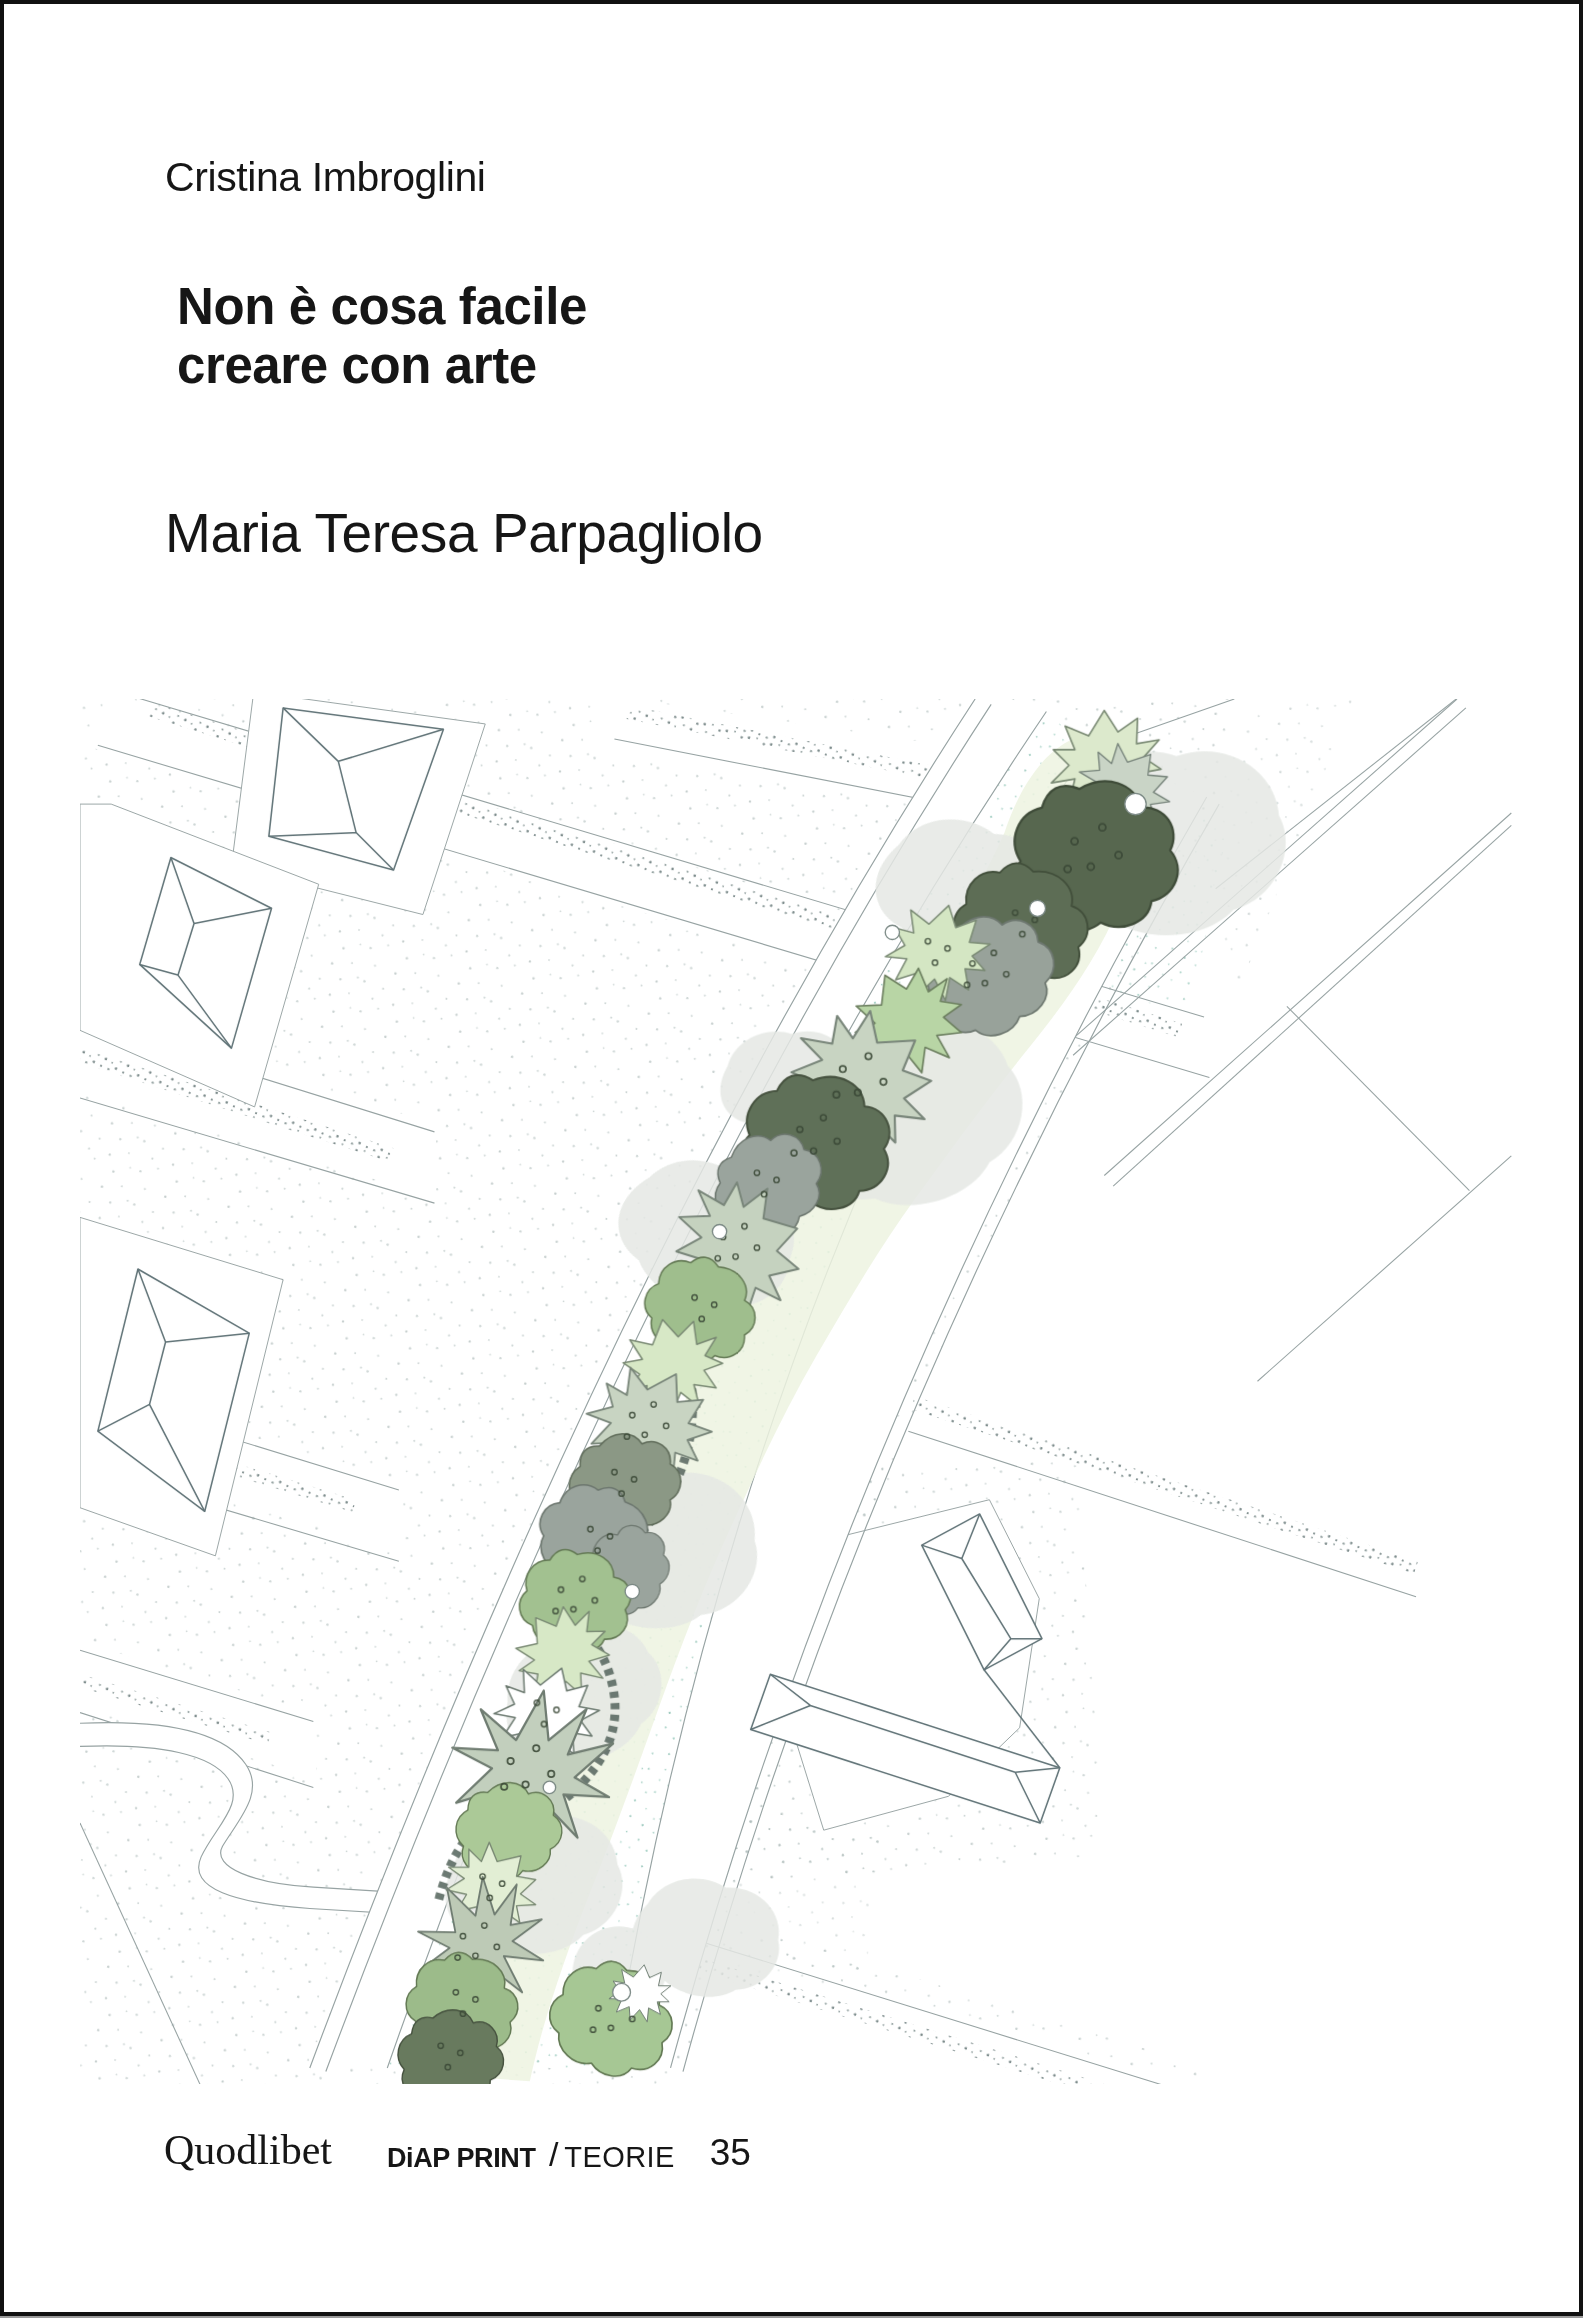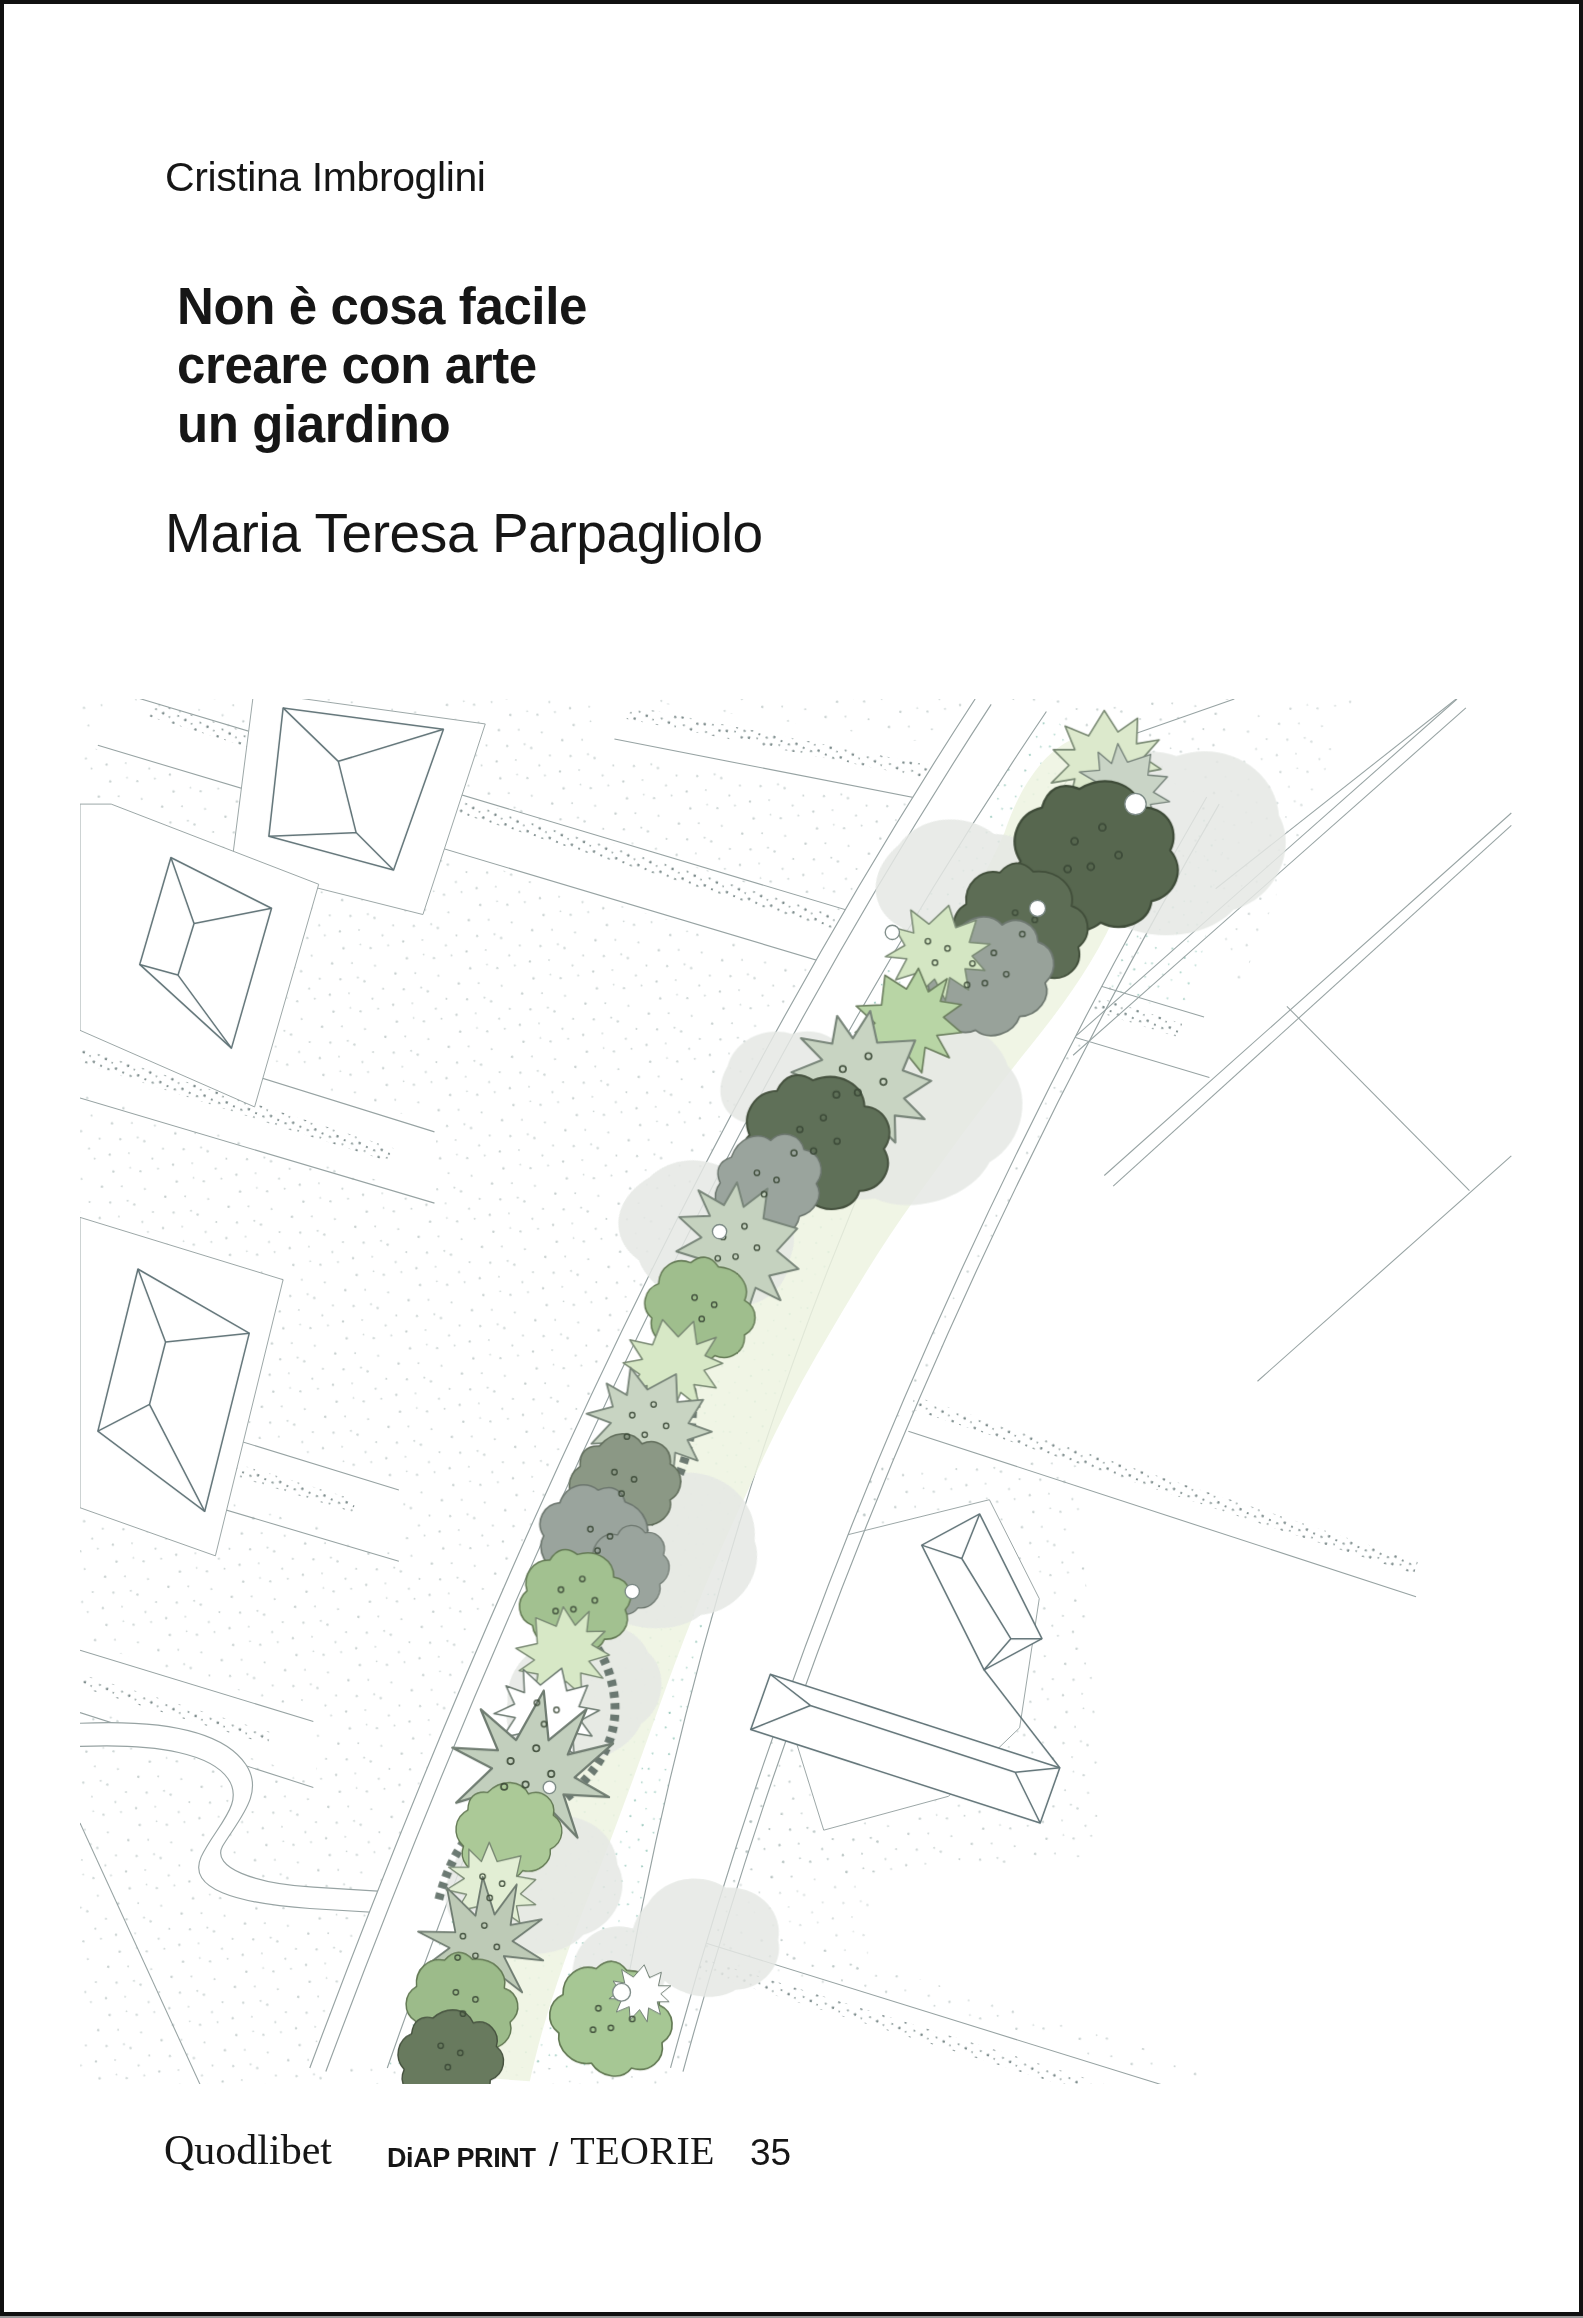--- a/index.html
+++ b/index.html
@@ -21,34 +21,33 @@
     font-size:55px;line-height:61px;letter-spacing:-0.4px;font-weight:400;
   }
   .plan{position:absolute;left:76px;top:695px;width:1434px;height:1385px;}
   .colophon{
     position:absolute;left:160px;top:2122px;
     display:flex;align-items:flex-end;white-space:nowrap;
   }
   .publisher{font-family:"Liberation Serif",serif;font-size:42px;letter-spacing:0;}
   .imprint{font-size:27px;font-weight:700;margin-left:55px;letter-spacing:-0.4px;}
   .sep{font-size:34px;font-weight:400;margin-left:13.4px;}
-  .series{font-size:40px;font-weight:400;margin-left:12px;letter-spacing:0.4px;font-family:Liberation Serif, serif;}
+  .series{font-size:29px;font-weight:400;margin-left:6px;letter-spacing:0.4px;}
   .number{font-size:37px;font-weight:400;margin-left:35px;}
 </style>
 </head>
 <body>
 
 <div class="page">
 
   <div class="author">Cristina Imbroglini</div>
 
   <h1 class="title">
     <div>Non è cosa facile</div>
     <div>creare con arte</div>
-    <div>un giardino</div>
   </h1>
 
   <div class="subtitle">
     <div>Maria Teresa Parpagliolo</div>
   </div>
 
   <svg class="plan" viewBox="0 0 1610 1555">
     <defs>
       <pattern id="stG" width="72" height="72" patternUnits="userSpaceOnUse" patternTransform="rotate(9)">
         <circle cx="6" cy="9" r="1.3" fill="#9fb0ae"></circle>

